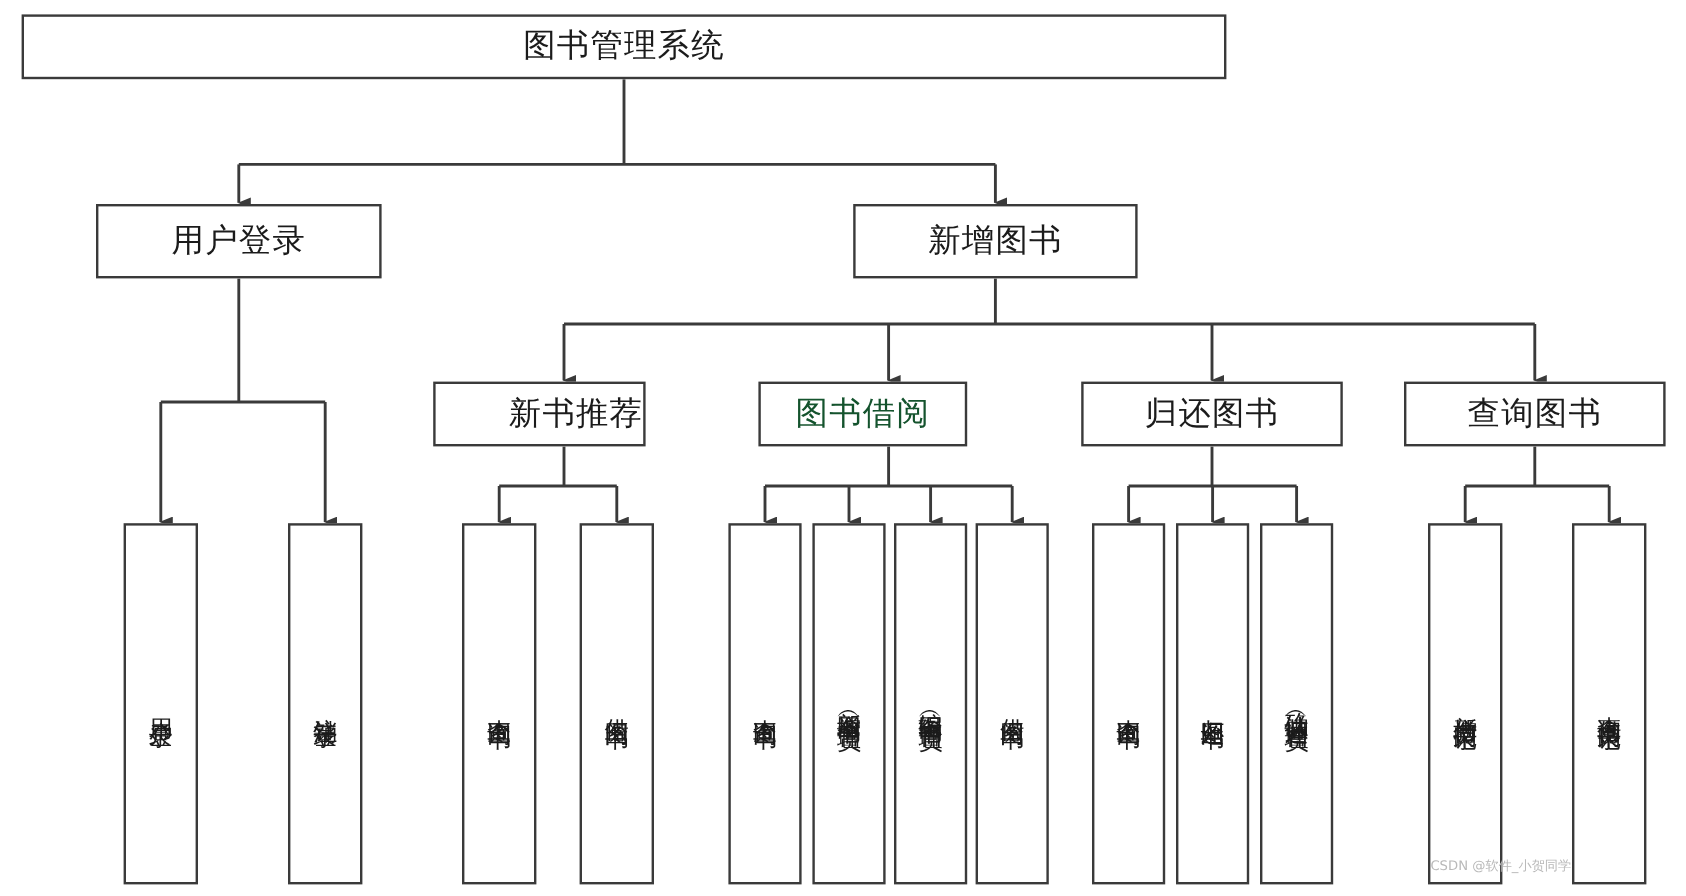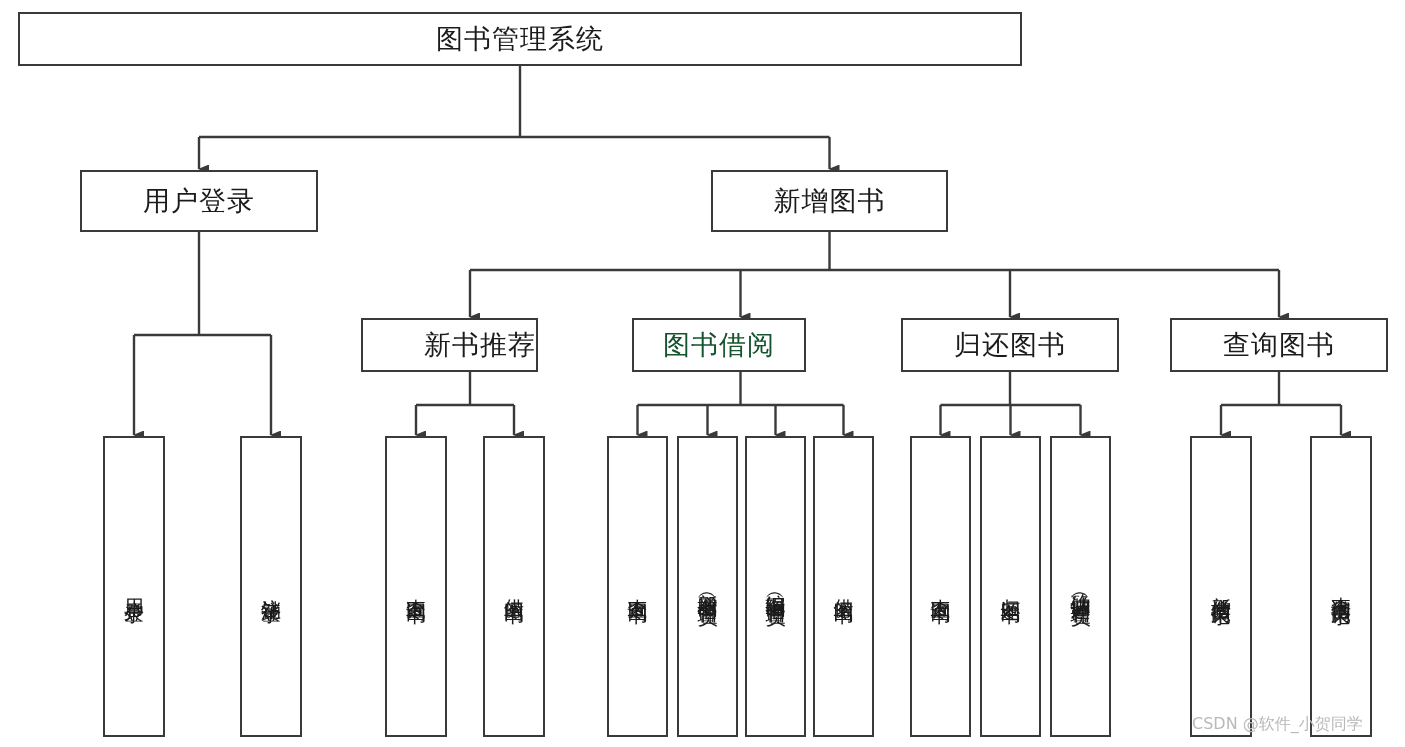--- a/index.html
+++ b/index.html
@@ -53,21 +53,21 @@
   }
   .node.vert .label {
     writing-mode: vertical-rl;
     text-orientation: upright;
     white-space: nowrap;
   }
   .watermark {
     position: absolute;
     left: 1192px;
     top: 714px;
-    font-size: 16px;
+    font-size: 11px;
     color: #b9b9b9;
     white-space: nowrap;
     z-index: 5;
     font-family: "DejaVu Sans", "Liberation Sans", sans-serif;
   }
 </style>
 </head>
 <body>
 
 <div id="canvas">

